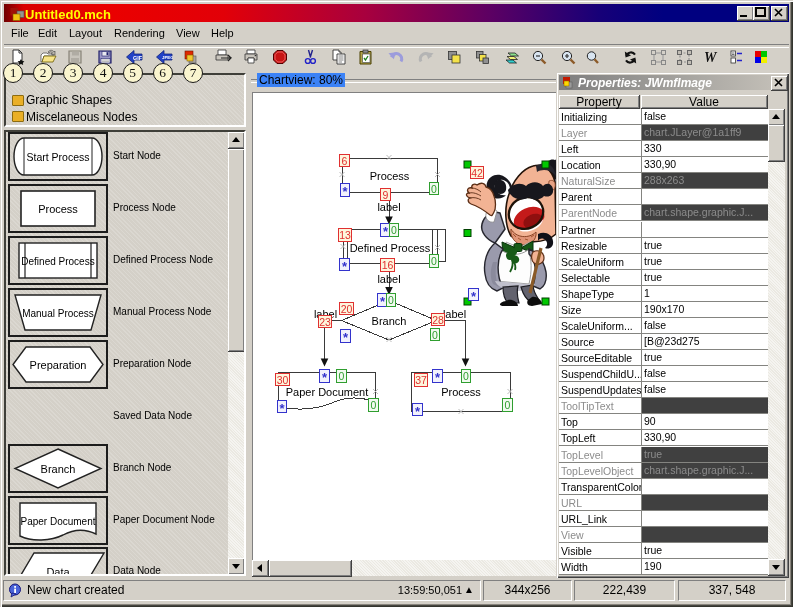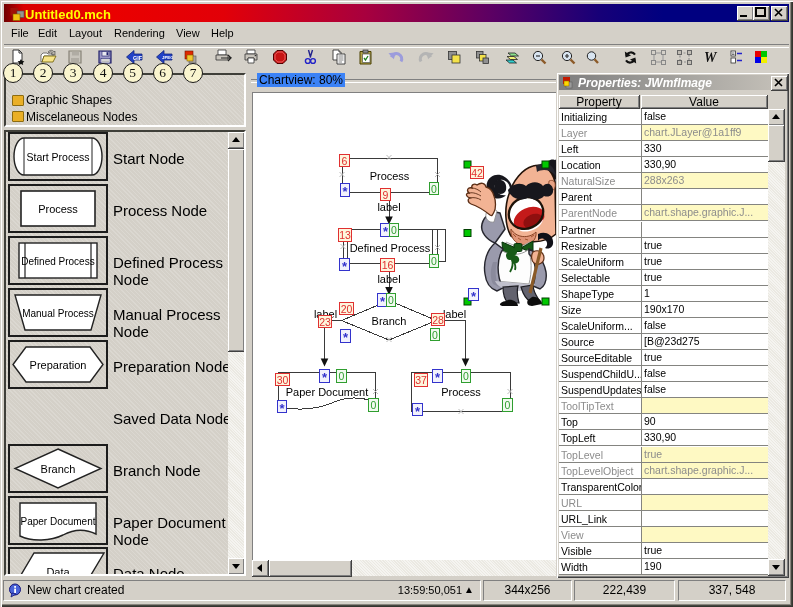--- a/index.html
+++ b/index.html
@@ -22,21 +22,21 @@
 .tbi{position:absolute;top:49px;width:17px;height:17px;}
 
 .sunken{border-top:2px solid #3f3f39;border-left:2px solid #3f3f39;border-bottom:2px solid #ffffff;border-right:2px solid #ffffff;}
 .dither{background-color:#d4d0c8;background-image:repeating-linear-gradient(45deg,rgba(255,255,255,0.16) 0 1px,rgba(0,0,0,0) 1px 3px);}
 #tree{left:4px;top:72.5px;width:238px;height:50px;}
 .trow{position:absolute;left:0px;width:238px;height:16.5px;font-size:12px;}
 .trow .lbl{position:absolute;left:20px;top:2px;}
 .ticon{position:absolute;left:6px;top:3.5px;width:10px;height:9px;background:#eaaf26;border:1px solid #8d6c10;border-radius:1px;}
 #nodelist{left:4px;top:130.3px;width:238px;height:442.2px;overflow:hidden;}
 .item-box{position:absolute;left:2px;width:96px;height:45px;border:2px solid #1c1c1c;}
-.item-lbl{position:absolute;left:107px;font-size:15px;color:#000;}
+.item-lbl{position:absolute;left:107px;font-size:10px;color:#000;}
 
 .sb-btn{position:absolute;width:16px;height:16px;background:#d4d0c8;box-shadow:inset 1px 1px 0 #ffffff, inset -1px -1px 0 #808080;border:1px solid #404040;border-top:none;border-left:none;}
 .sb-track{background-color:#ebe9e2;background-image:repeating-linear-gradient(45deg,rgba(255,255,255,0.5) 0 1px,rgba(0,0,0,0) 1px 2px);}
 .sb-thumb{position:absolute;background:#d4d0c8;box-shadow:inset 1px 1px 0 #ffffff, inset -1px -1px 0 #808080;border:1px solid #404040;border-top:none;border-left:none;}
 
 #cv-line{left:251px;top:79px;width:538px;height:2px;border-top:1px solid #808080;border-bottom:1px solid #ffffff;}
 #cv-label{left:257px;top:73px;font-size:12px;background:#3b82f6;padding:0 2px;}
 #canvas{left:252px;top:92px;width:536px;height:468px;background:#ffffff;border-top:1px solid #808080;border-left:1px solid #808080;}
 #hscroll{left:252px;top:560px;width:537px;height:16px;}
 
@@ -44,21 +44,21 @@
 box-shadow:inset 1px 1px 0 #d4d0c8, inset 2px 2px 0 #ffffff, inset -1px -1px 0 #404040, inset -2px -2px 0 #808080;}
 #props-title{position:absolute;left:3px;top:3px;width:227px;height:15px;background:linear-gradient(90deg,#7e7e7e,#c6c2ba);font-style:italic;}
 #props-title .t{position:absolute;left:19px;top:1px;color:#fff;font-weight:bold;font-size:12px;}
 #ptable{position:absolute;left:3px;top:37px;width:209px;height:466px;background:#fff;}
 .ph{position:absolute;top:0;height:13px;background:#d4d0c8;box-shadow:inset 1px 1px 0 #ffffff, inset -1px -1px 0 #808080;border:1px solid #404040;border-top:none;border-left:none;font-size:12px;text-align:center;}
 .prow{position:absolute;width:209px;height:15.07px;border-bottom:1px solid #848480;font-size:10.5px;overflow:hidden;background:#fff;}
 .prow .k{position:absolute;left:2px;top:2px;width:80px;white-space:nowrap;overflow:hidden;}
 .prow .v{position:absolute;left:82px;top:0px;width:124px;height:15.07px;border-left:1px solid #848480;padding-left:2px;white-space:nowrap;overflow:hidden;}
 .prow .v span{position:relative;top:1px;}
 .gk{color:#8c8c8c;}
-.gv{background:#fef9c3;color:#8c8c8c;}
+.gv{background:#404040;color:#8c8c8c;}
 
 .scell{position:absolute;top:580px;height:19px;border:1px solid;border-color:#808080 #ffffff #ffffff #808080;font-size:12px;background:#d4d0c8;}
 
 .circ{position:absolute;width:18px;height:18px;border-radius:50%;background:#faf5cf;border:1.5px solid #1a1a1a;text-align:center;font-family:"Liberation Serif",serif;font-size:13.5px;line-height:18px;color:#111;z-index:50;}
 </style>
 </head>
 <body>
 <div id="win">
   <div id="titlebar" class="abs">
     <svg class="abs" style="left:6px;top:3px" width="15" height="15" viewBox="0 0 15 15">

